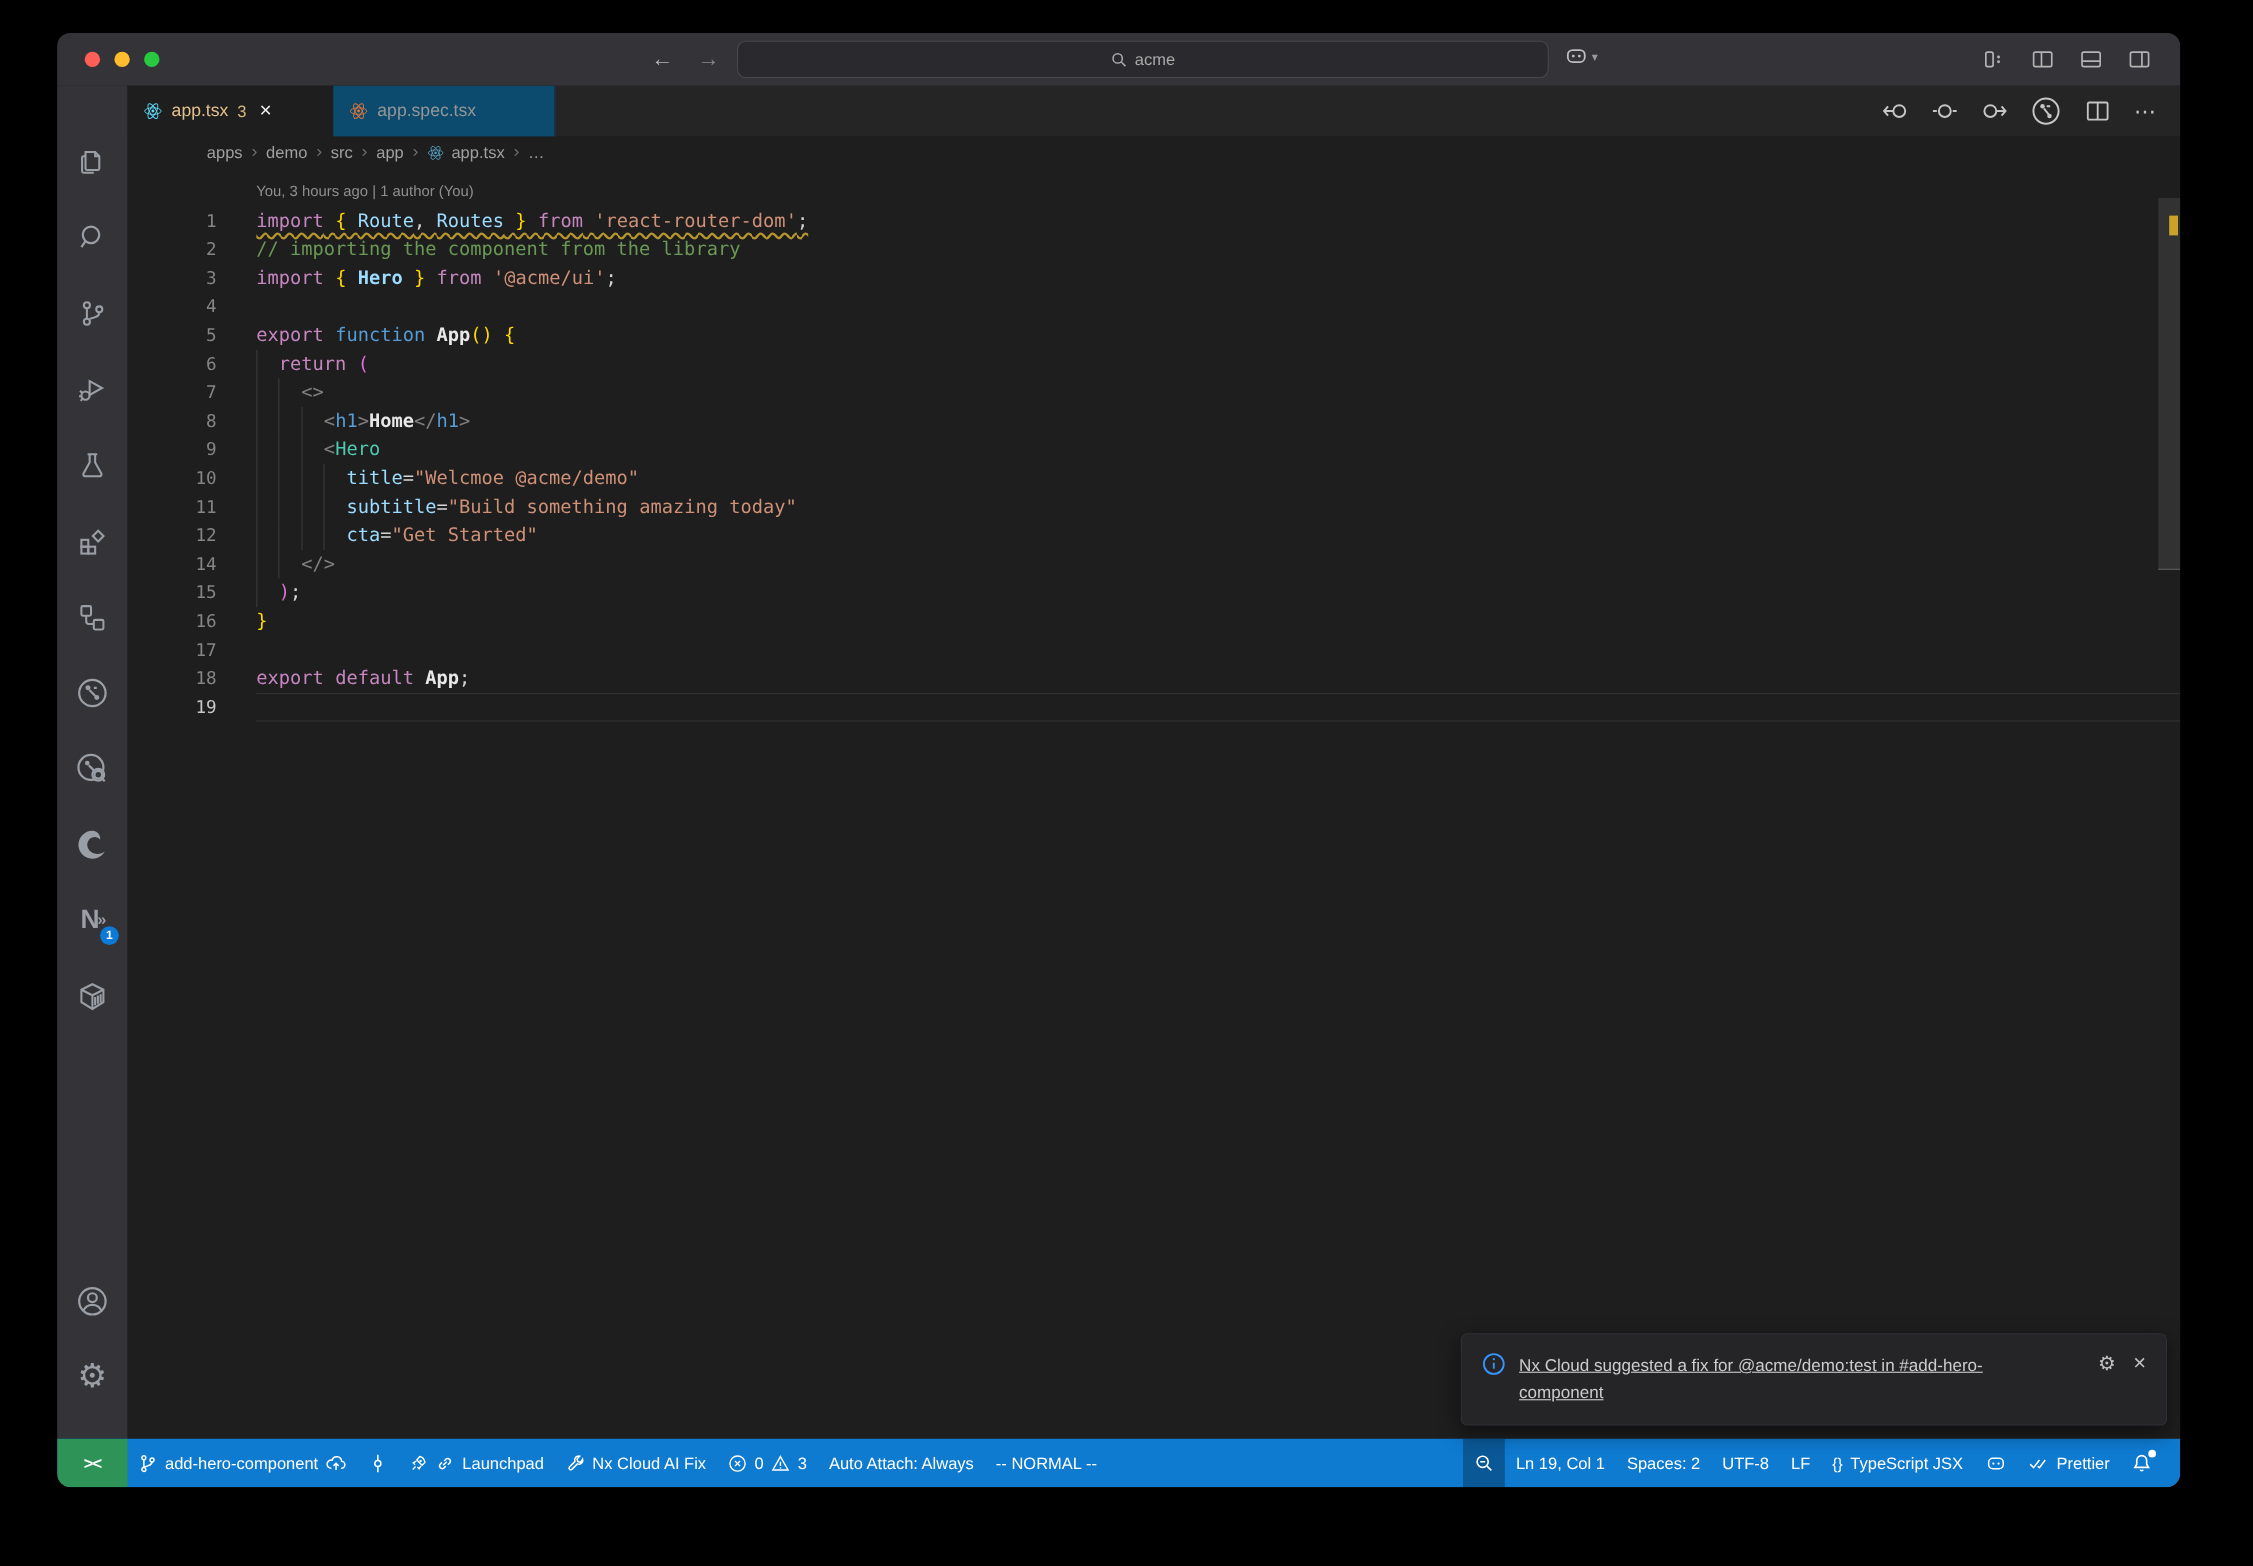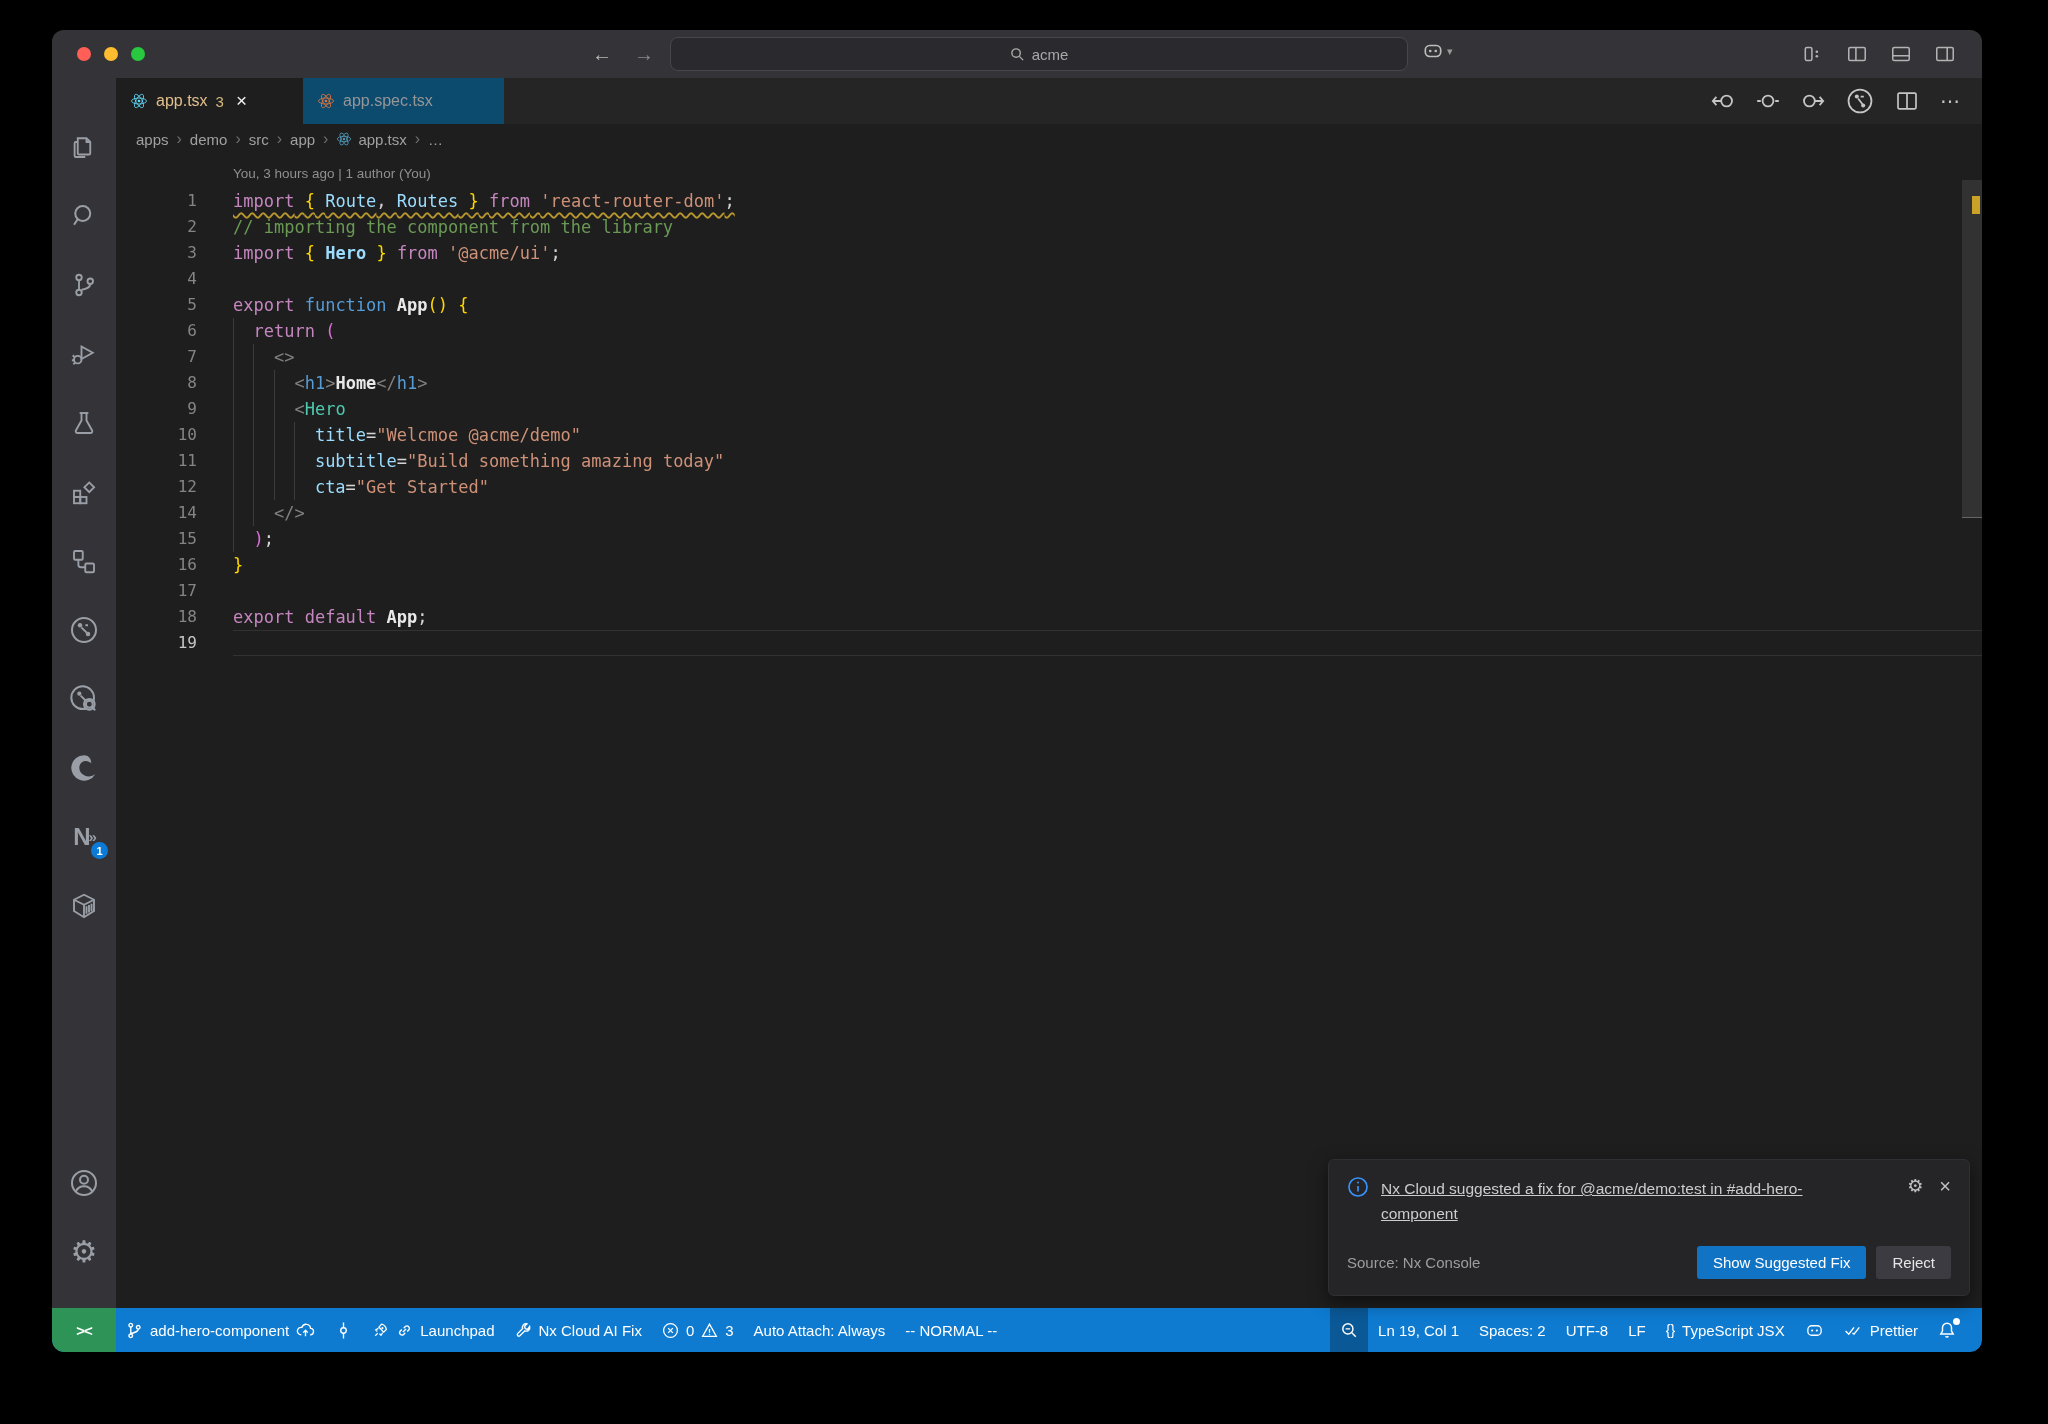--- a/index.html
+++ b/index.html
@@ -48,21 +48,21 @@
   .tab-label-mod { color:#e2c08d; }
   .tab-badge { color:#d7ba7d; font-size:15px; }
   .tab-close { color:#f0f0f0; font-size:19px; margin-left:4px; }
   .tab-label-plain { color:#969696; }
   .editor-actions { position:absolute; right:0; top:0; height:46px; display:flex; align-items:center;
                     gap:21px; padding-right:20px; color:#c5c5c5; }
   .editor-actions .dots { font-size:20px; color:#c5c5c5; letter-spacing:2px; }
 
   
   .breadcrumb { height:30px; background:#1e1e1e; display:flex; align-items:center; gap:8px;
-                padding-left:20px; font-size:15px; color:#a0a0a0; flex-shrink:0; }
+                padding-left:72px; font-size:15px; color:#a0a0a0; flex-shrink:0; }
   .bc-sep { color:#6e6e6e; font-size:16px; }
   .bc-file { display:flex; align-items:center; gap:6px; }
 
   
   .editor { position:relative; flex:1; background:#1e1e1e; overflow:hidden;
             font-family:"DejaVu Sans Mono", monospace; font-size:17px; }
   .blame { margin-left:117px; padding-top:12px; height:34px; color:#8f8f8f;
            font-family:"Liberation Sans", sans-serif; font-size:13.5px; }
   .cl { display:flex; height:26px; line-height:26px; white-space:pre; }
   .ln { width:81px; text-align:right; color:#858585; flex-shrink:0;
@@ -372,27 +372,20 @@
             <circle cx="10" cy="10" r="8.2"></circle>
             <path d="M10 9v5"></path>
             <circle cx="10" cy="6" r="0.9" fill="#3794ff" stroke="none"></circle>
           </svg>
       <div class="toast-msg">Nx Cloud suggested a fix for @acme/demo:test in #add-hero-component</div>
       <div class="toast-tools">
         <span class="toast-gear">⚙</span>
         <span class="toast-close">×</span>
       </div>
     </div>
-    <div class="toast-row2">
-      <span class="toast-src">Source: Nx Console</span>
-      <div class="toast-btns">
-        <button class="btn btn-primary">Show Suggested Fix</button>
-        <button class="btn btn-secondary">Reject</button>
-      </div>
-    </div>
   </div>
 
   <div class="statusbar">
     <div class="sb-item sb-remote">
       <span>&gt;&lt;</span>
     </div>
     <div class="sb-item">
       <svg class="sbi" width="17" height="17" viewBox="0 0 16 16" fill="none" stroke="#fff" stroke-width="1.3">
             <circle cx="4.5" cy="3" r="1.7"></circle>
             <circle cx="4.5" cy="13" r="1.7"></circle>

